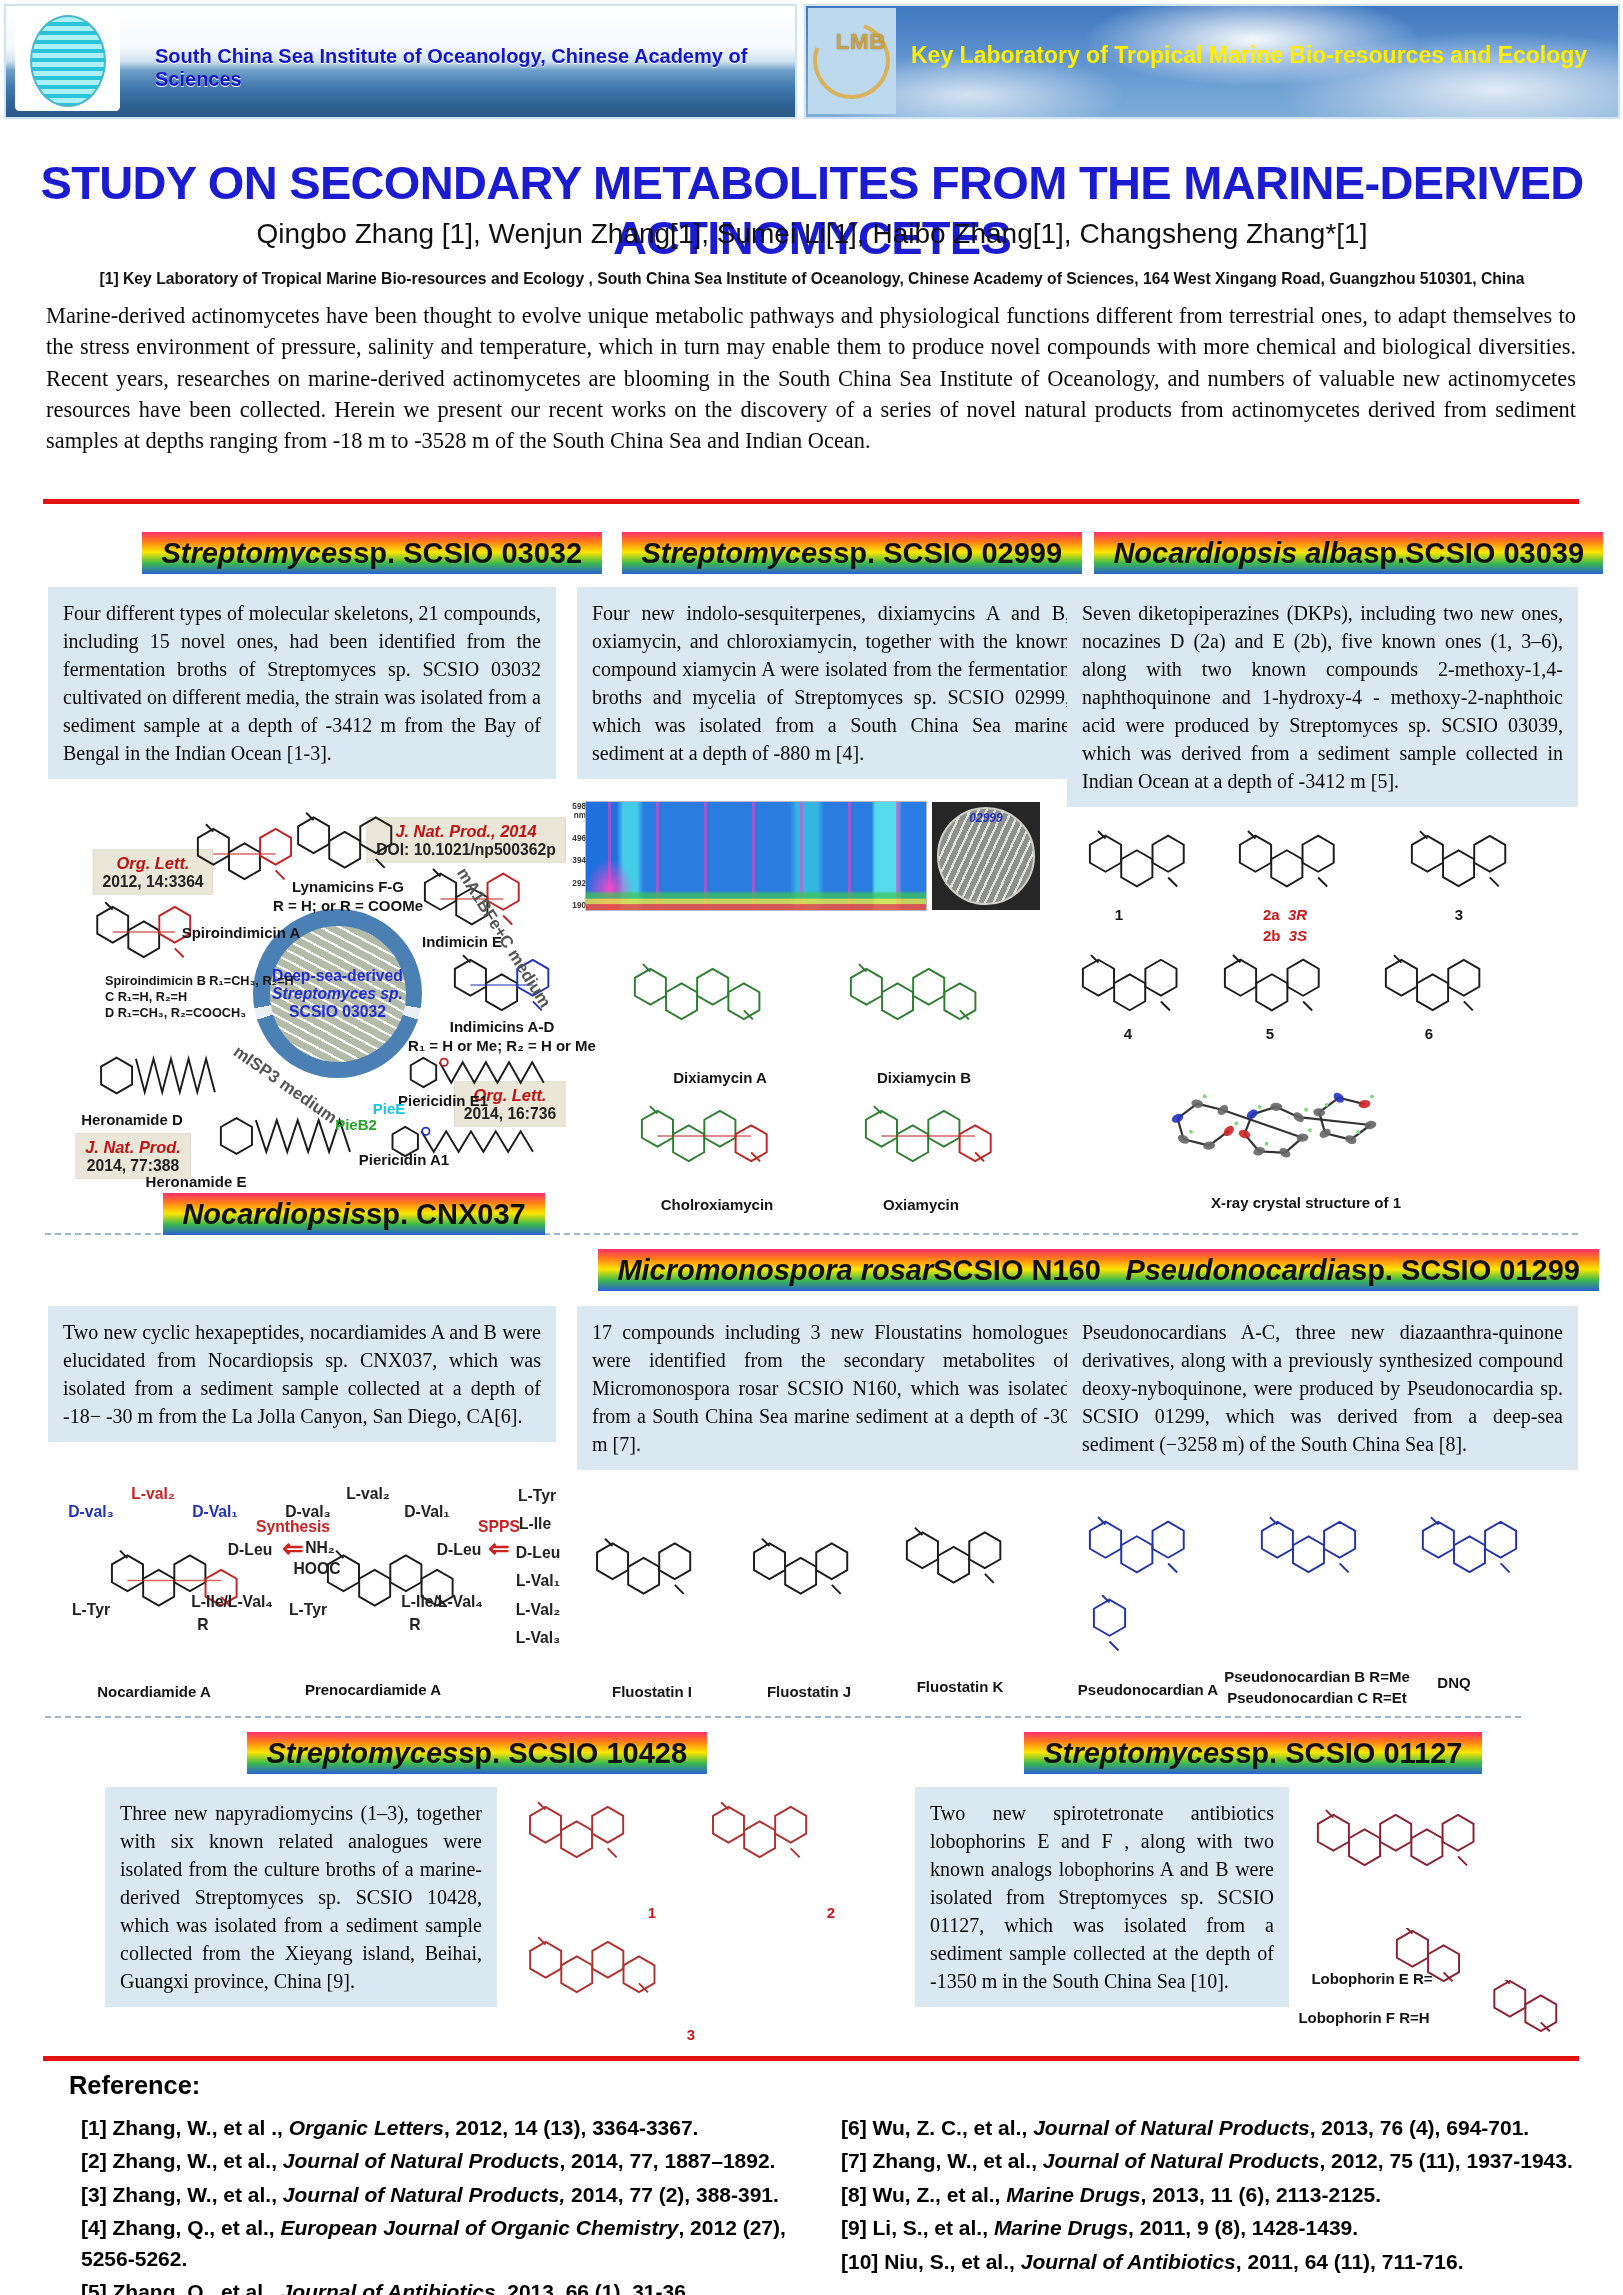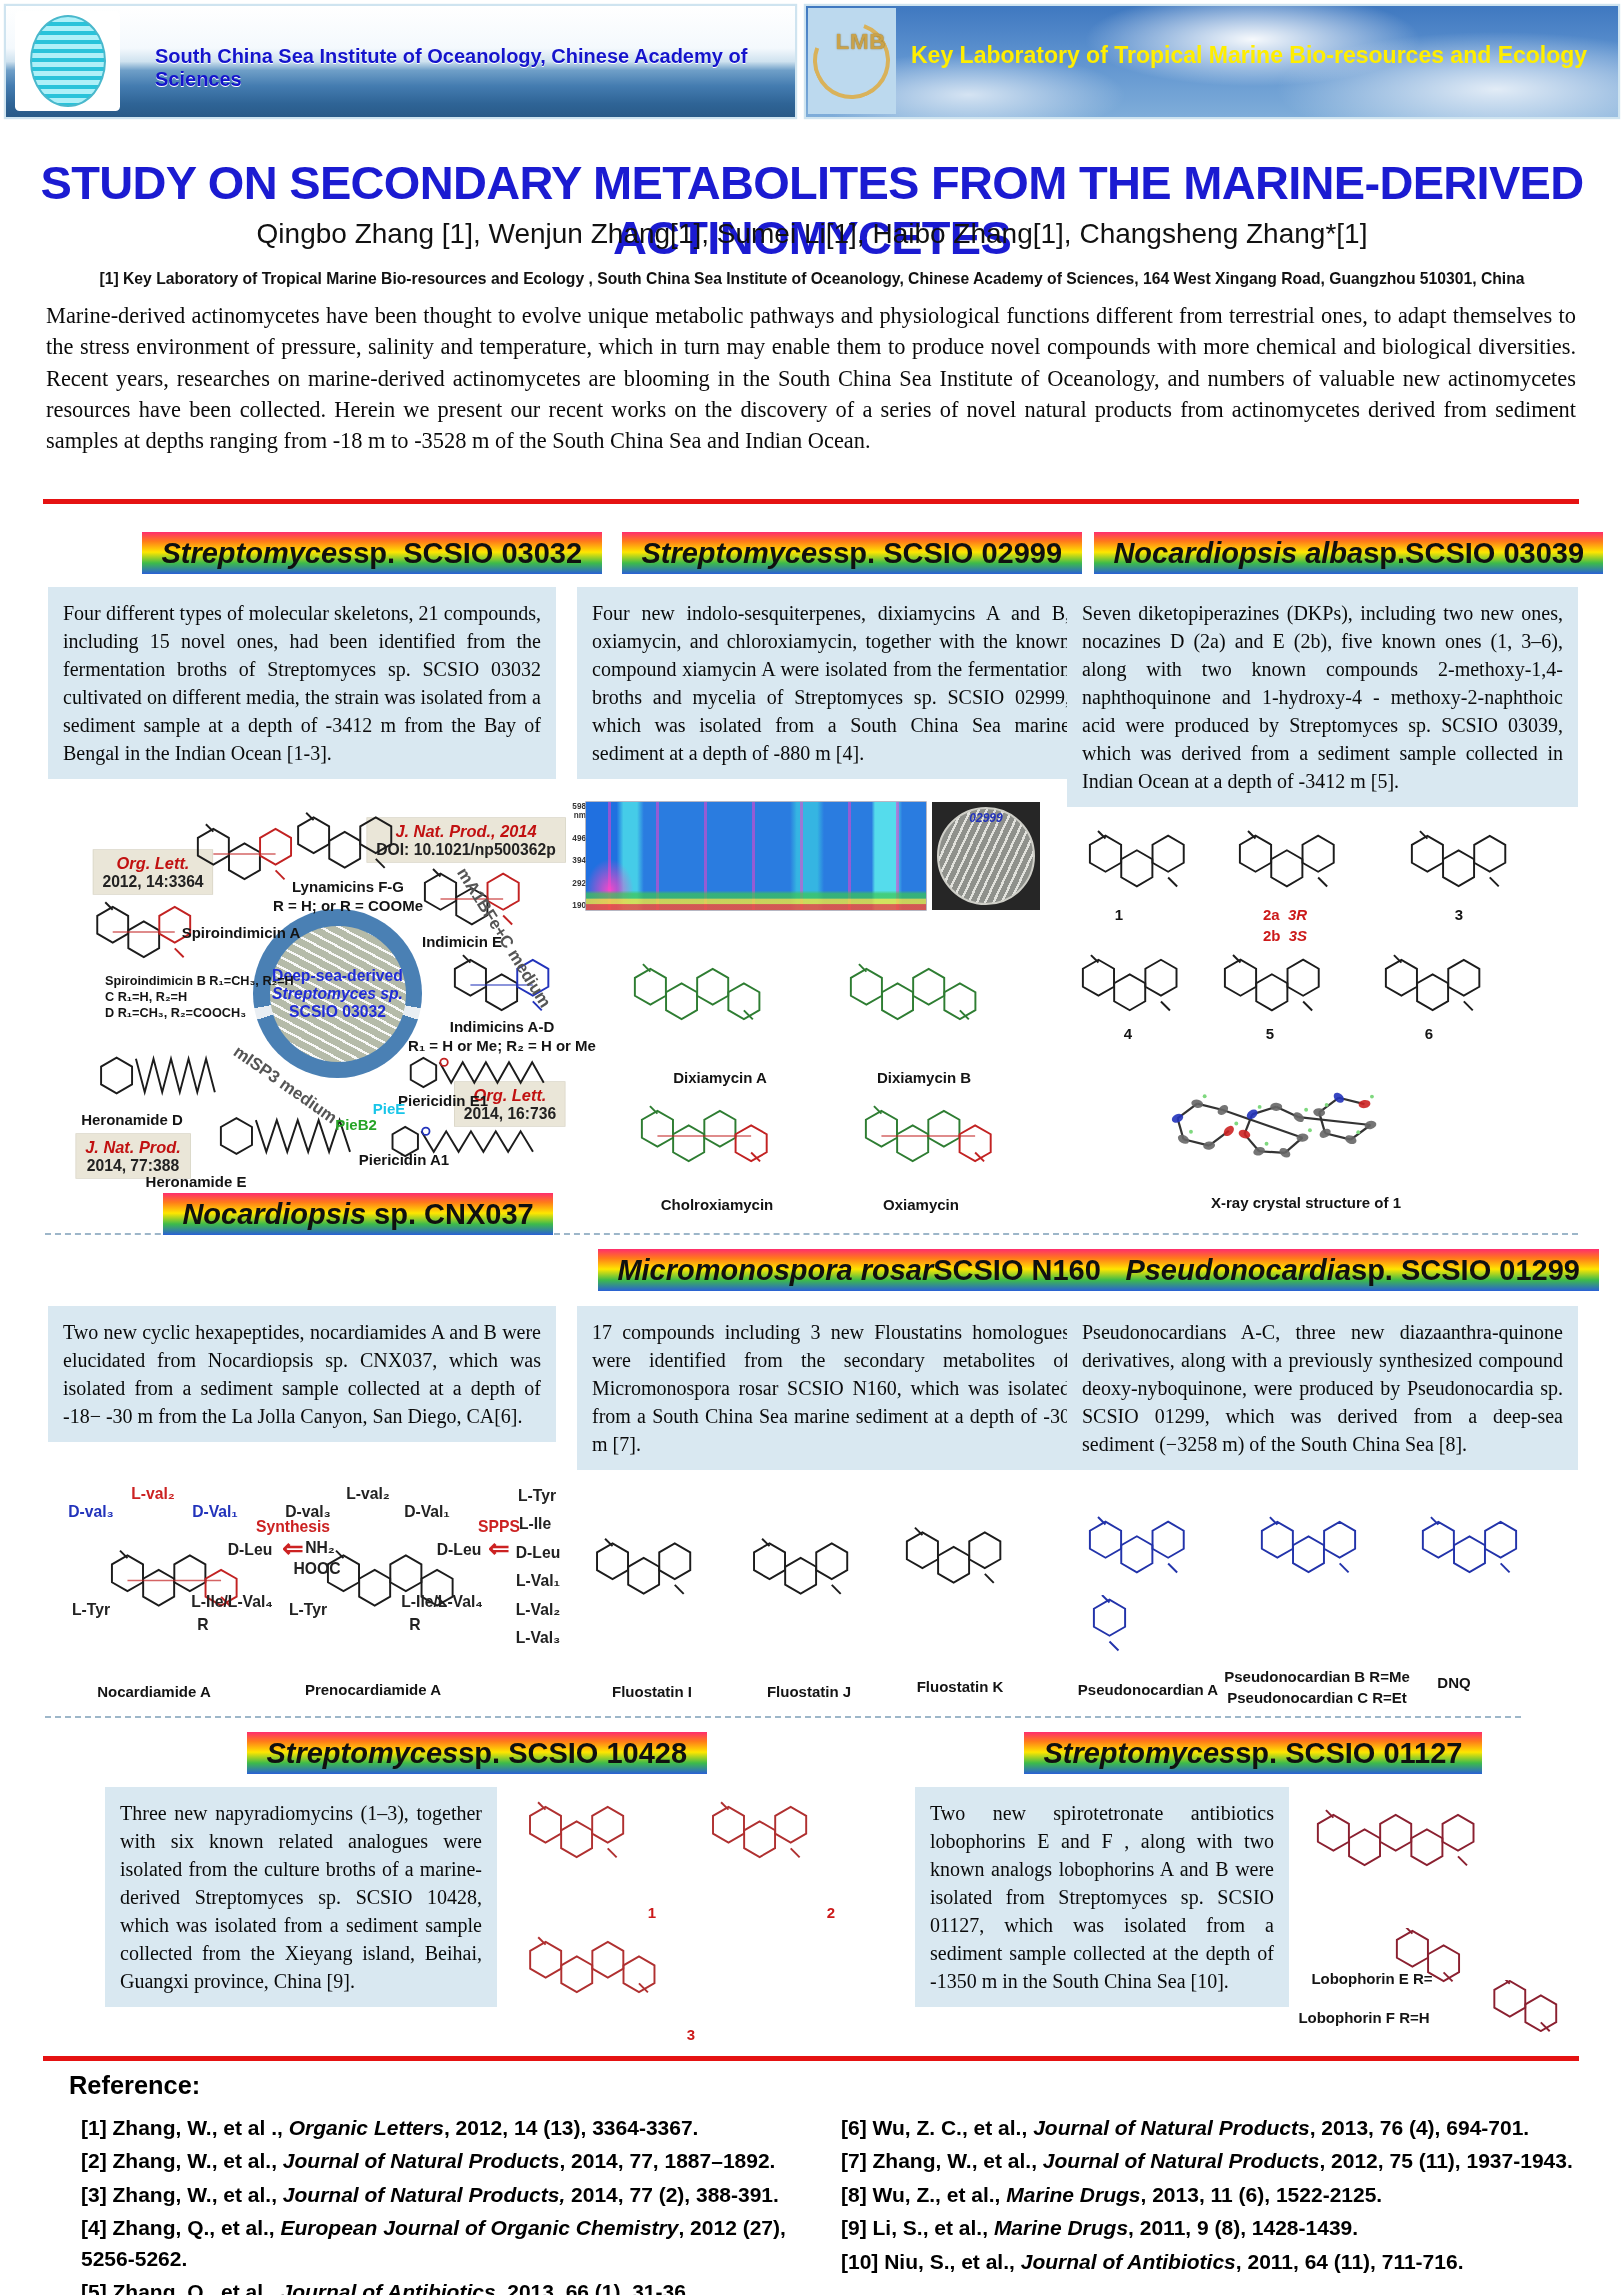--- a/index.html
+++ b/index.html
@@ -400,21 +400,21 @@
         <ellipse cx="210.6" cy="63.5" rx="8" ry="5.5" fill="#666" opacity="0.9" transform="rotate(7 210.6 63.5)"></ellipse>
         <circle cx="220.6" cy="53.5" r="2.6" fill="#7ed87e"></circle>
         <ellipse cx="237.0" cy="43.9" rx="8" ry="5.5" fill="#2233bb" opacity="0.9" transform="rotate(44 237.0 43.9)"></ellipse>
         <ellipse cx="271.4" cy="52.4" rx="8" ry="5.5" fill="#cc2222" opacity="0.9" transform="rotate(-9 271.4 52.4)"></ellipse>
         <circle cx="281.4" cy="42.4" r="2.6" fill="#7ed87e"></circle>
       </svg></div>
   <span class="lbl" style="left:1306px;top:1194px;">X-ray crystal structure of 1</span>
 
   <div class="dashes" style="left:45px;top:1233px;width:1533px;"></div>
 
-  <div class="panel-header" style="left:163px;top:1193px;gap:8px;">
+  <div class="panel-header" style="left:163px;top:1193px;">
     <em>Nocardiopsis</em>
       <span> sp. CNX037</span>
   </div>
   <div class="panel-body" style="left:48px;top:1306px;width:508px;">Two new cyclic hexapeptides, nocardiamides A and B were elucidated from Nocardiopsis sp. CNX037, which was isolated from a sediment sample collected at a depth of -18− -30 m from the La Jolla Canyon, San Diego, CA[6].</div>
 
   <div class="panel-header" style="left:598px;top:1249px;">
     <em>Micromonospora rosar</em>
       <span> SCSIO N160</span>
   </div>
   <div class="panel-body" style="left:577px;top:1306px;width:508px;">17 compounds including   3 new Floustatins homologues were identified from the secondary metabolites of Micromonospora rosar SCSIO N160, which was isolated from a South China Sea marine sediment at a depth of -30 m [7].</div>
@@ -602,19 +602,19 @@
     <div class="ref"><span>[1] Zhang, W., et al ., </span><span class="jn">Organic Letters</span><span>, 2012, 14 (13), 3364-3367.</span></div>
     <div class="ref"><span>[2]  Zhang, W., et al., </span><span class="jn">Journal of Natural Products</span><span>, 2014, 77, 1887–1892.</span></div>
     <div class="ref"><span>[3] Zhang, W., et al., </span><span class="jn">Journal of Natural Products,</span><span> 2014, 77 (2), 388-391.</span></div>
     <div class="ref"><span>[4] Zhang, Q., et al., </span><span class="jn">European Journal of Organic Chemistry</span><span>,  2012 (27), 5256-5262.</span></div>
     <div class="ref"><span>[5] Zhang, Q., et al., </span><span class="jn">Journal of Antibiotics,</span><span> 2013, 66 (1), 31-36.</span></div>
   </div>
 
   <div class="refcol" style="left:841px;">
     <div class="ref"><span>[6] Wu, Z. C., et al., </span><span class="jn">Journal of Natural Products</span><span>, 2013, 76 (4), 694-701.</span></div>
     <div class="ref"><span>[7] Zhang, W., et al., </span><span class="jn">Journal of Natural Products</span><span>, 2012, 75 (11), 1937-1943.</span></div>
-    <div class="ref"><span>[8] Wu, Z., et al., </span><span class="jn">Marine Drugs</span><span>, 2013, 11 (6), 1522-2125.</span></div>
+    <div class="ref"><span>[8] Wu, Z., et al., </span><span class="jn">Marine Drugs</span><span>, 2013, 11 (6), 2113-2125.</span></div>
     <div class="ref"><span>[9] Li, S., et al., </span><span class="jn">Marine Drugs</span><span>, 2011, 9 (8), 1428-1439.</span></div>
     <div class="ref"><span>[10] Niu, S., et al., </span><span class="jn">Journal of Antibiotics</span><span>, 2011, 64 (11), 711-716.</span></div>
   </div>
 
 </div>
 
 
 </body></html>

